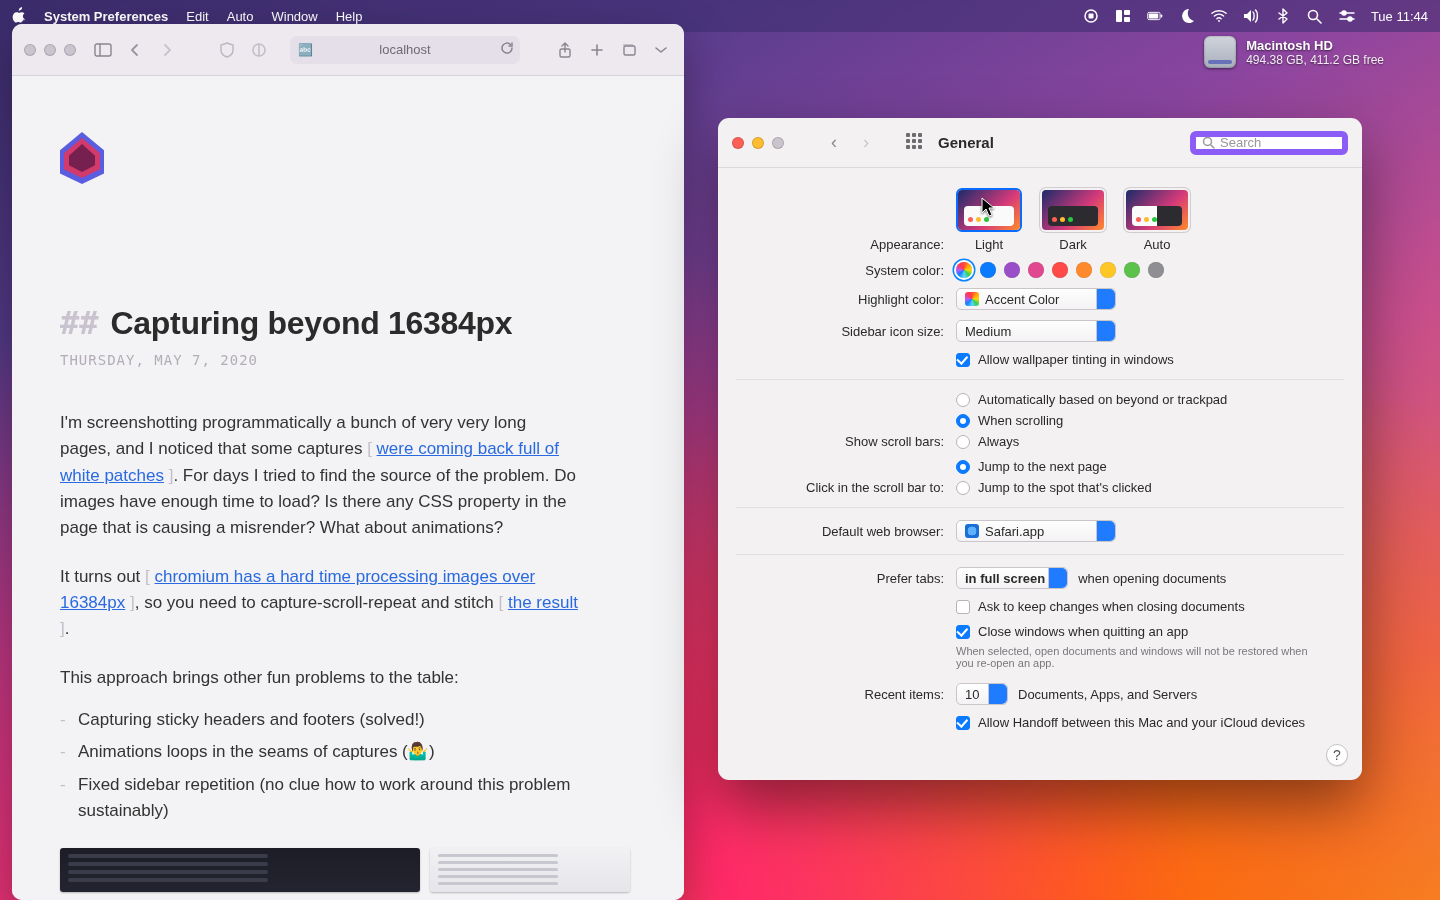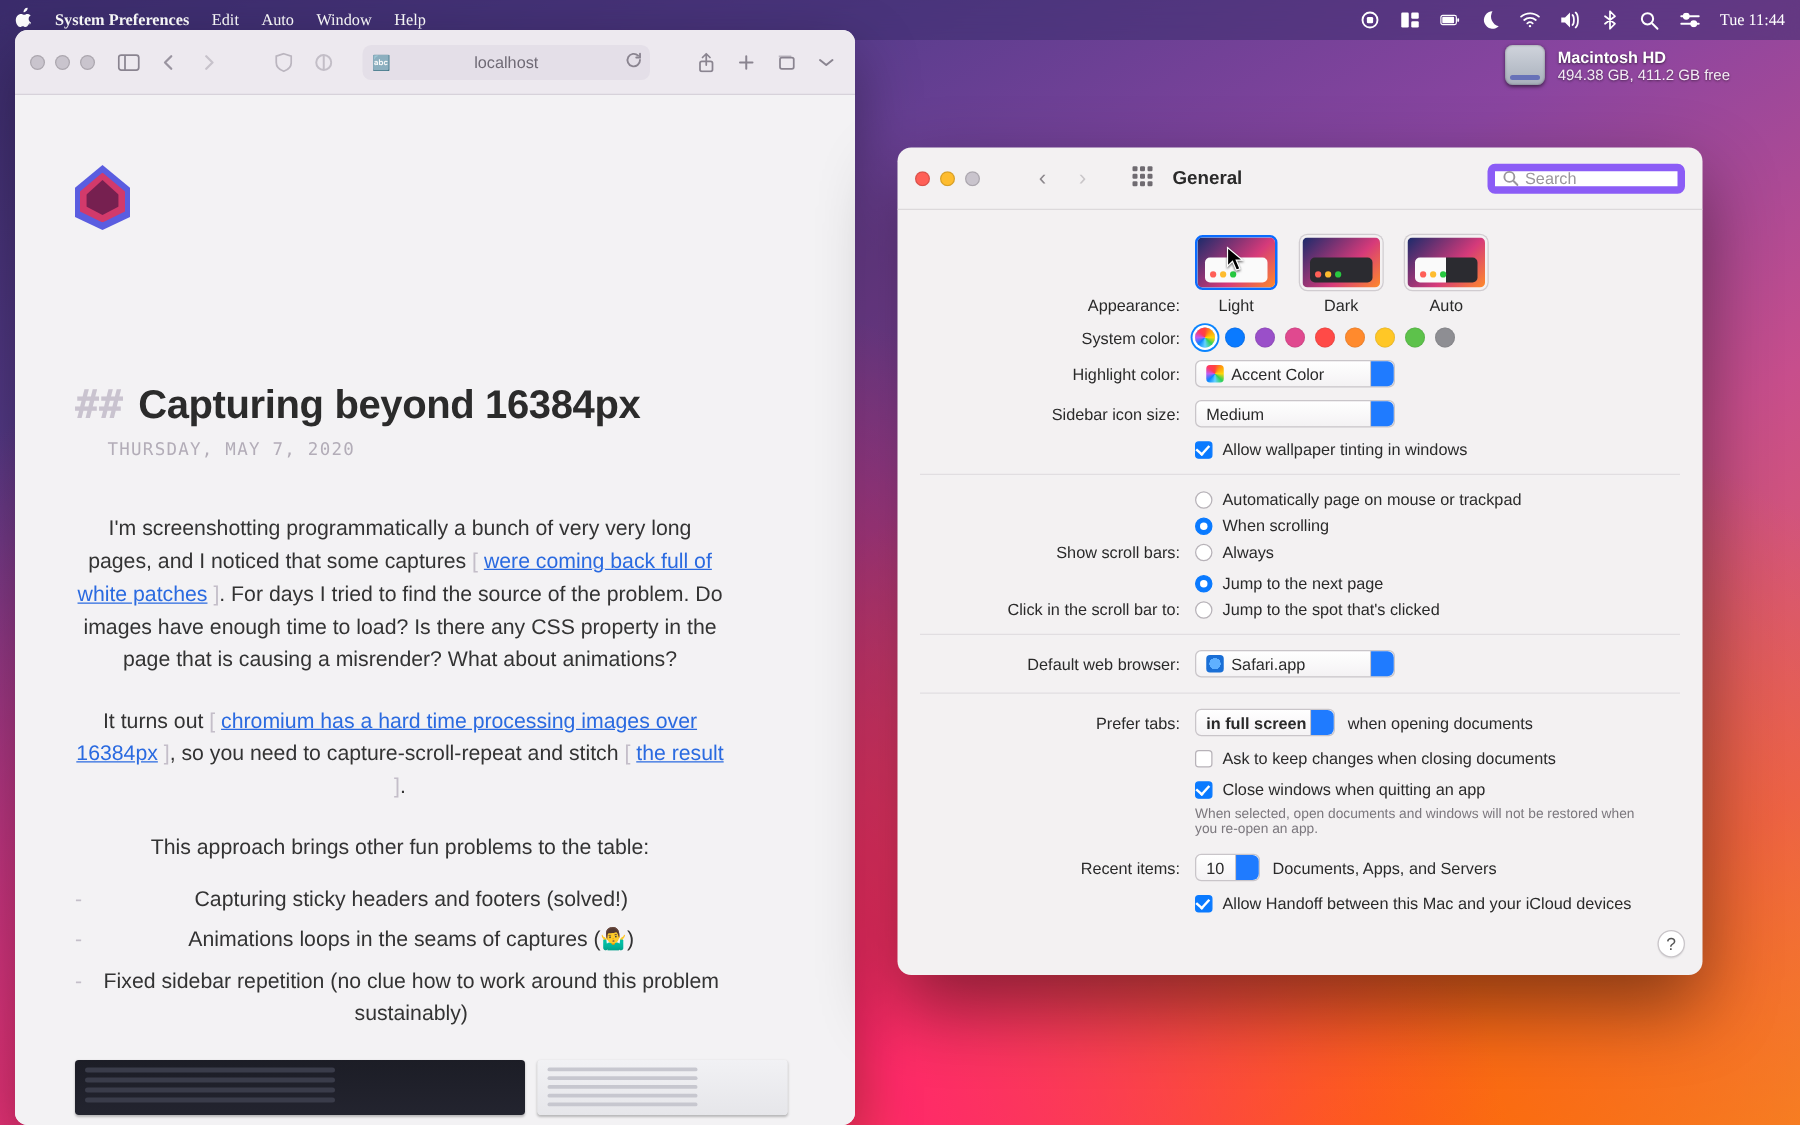--- a/index.html
+++ b/index.html
@@ -14,21 +14,21 @@
       radial-gradient(circle at 75% 105%, #ff6a00 0%, rgba(255,106,0,0) 45%),
       linear-gradient(150deg, #3a2c6b 0%, #5b3d8e 25%, #8a45a0 45%, #c74e8c 65%, #e55f5f 85%, #f08c3c 100%);
   }
 
   
   .menubar {
     position: absolute; top: 0; left: 0; right: 0; height: 24px;
     background: rgba(60,45,110,0.55);
     backdrop-filter: blur(10px);
     display: flex; align-items: center; color: #fff; font-size: 13px;
-    padding: 16px 12px; gap: 18px; font-family: Liberation Serif, serif;
+    padding: 16px 12px; gap: 18px;
   }
   .menubar .apple-logo { font-size: 15px; }
   .menubar .app-name { font-weight: 600; }
   .menubar .spacer { flex: 1; }
   .menubar .right { display: flex; align-items: center; gap: 16px; }
   .menubar .ico { width: 16px; height: 16px; display: inline-flex; align-items: center; justify-content: center; }
 
   
   .disk-badge {
     position: absolute; top: 36px; right: 56px;
@@ -79,23 +79,23 @@
   .blog-logo {
     width: 44px; height: 52px; position: relative; margin-bottom: 120px;
   }
   .blog-logo .back   { position:absolute; inset:0; clip-path: polygon(50% 0,100% 35%,100% 80%,50% 100%,0 80%,0 35%); background:#5a5de0; }
   .blog-logo .mid    { position:absolute; left:4px; right:4px; top:6px; bottom:6px; clip-path: polygon(50% 0,100% 38%,100% 78%,50% 100%,0 78%,0 38%); background:#d23a6b; }
   .blog-logo .front  { position:absolute; left:9px; right:9px; top:12px; bottom:12px; clip-path: polygon(50% 0,100% 42%,100% 76%,50% 100%,0 76%,0 42%); background:#762050; }
 
   .post-title-row { display:flex; align-items:center; gap:12px; }
   .post-hashes { color:#c9c3cf; font-size:32px; font-weight:600; font-family: ui-monospace, Menlo, monospace; }
   .post-title { font-size:32px; font-weight:700; color:#2b2b2b; letter-spacing:-0.3px; }
-  .post-date { margin-top:10px; font-family: ui-monospace, Menlo, monospace; letter-spacing:1px; color:#b3adb8; font-size:14px;margin-left:26px; }
-
-  .post-body { margin-top:42px; font-size:17px; line-height:1.55; color:#333; max-width:520px;text-align:center; }
+  .post-date { margin-top:10px; font-family: ui-monospace, Menlo, monospace; letter-spacing:1px; color:#b3adb8; font-size:14px; }
+
+  .post-body { margin-top:42px; font-size:17px; line-height:1.55; color:#333; max-width:520px; }
   .post-body p { margin-bottom:22px; }
   .post-body a { color:#2a6ae0; text-decoration:underline; }
   .post-body .br { color:#c4bec9; }
   .post-list { list-style:none; margin-top:-6px; }
   .post-list li { position:relative; padding-left:18px; margin:6px 0; }
   .post-list li::before { content:"-"; position:absolute; left:0; color:#c4bec9; }
 
   .post-images { margin-top:24px; display:flex; gap:10px; }
   .fake-img { height:44px; border-radius:3px; box-shadow: 0 1px 2px rgba(0,0,0,0.25); }
   .fake-img.dark { flex:0 0 360px; background: linear-gradient(#1c1d26,#23242f); position:relative; }
@@ -492,21 +492,21 @@
       </div>
     </div>
 
     <hr class="sep">
 
     <div class="row top">
       <div class="lbl">Show scroll bars:</div>
       <div class="ctl" style="flex-direction:column;align-items:flex-start;gap:6px;">
         <label class="radio">
             <span class="rdot"></span>
-            <span>Automatically page on mouse or trackpad</span>
+            <span>Automatically based on beyond or trackpad</span>
           </label>
         <label class="radio">
             <span class="rdot on"></span>
             <span>When scrolling</span>
           </label>
         <label class="radio">
             <span class="rdot"></span>
             <span>Always</span>
           </label>
       </div>

